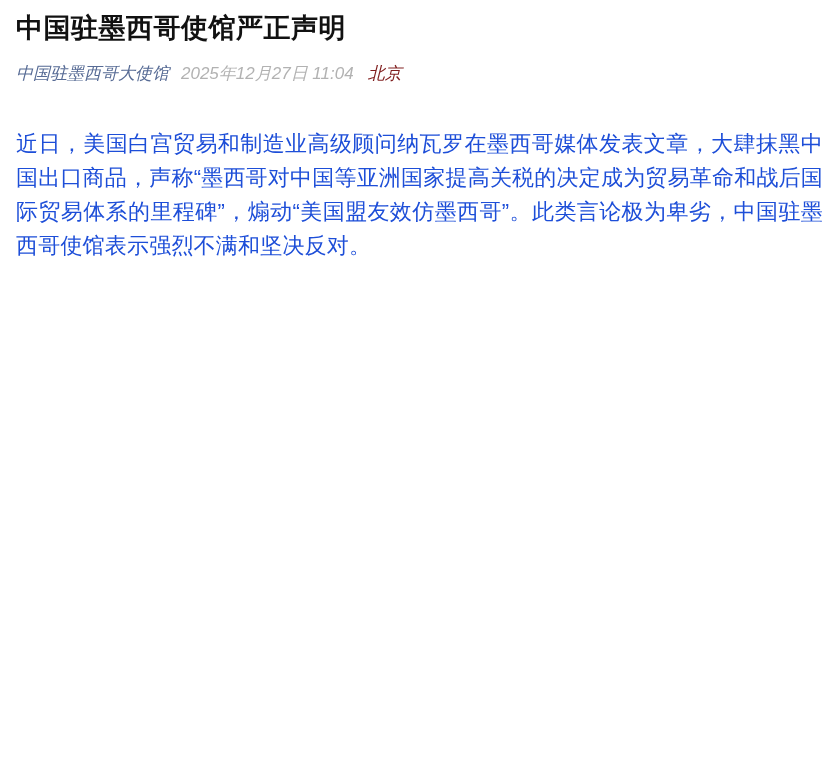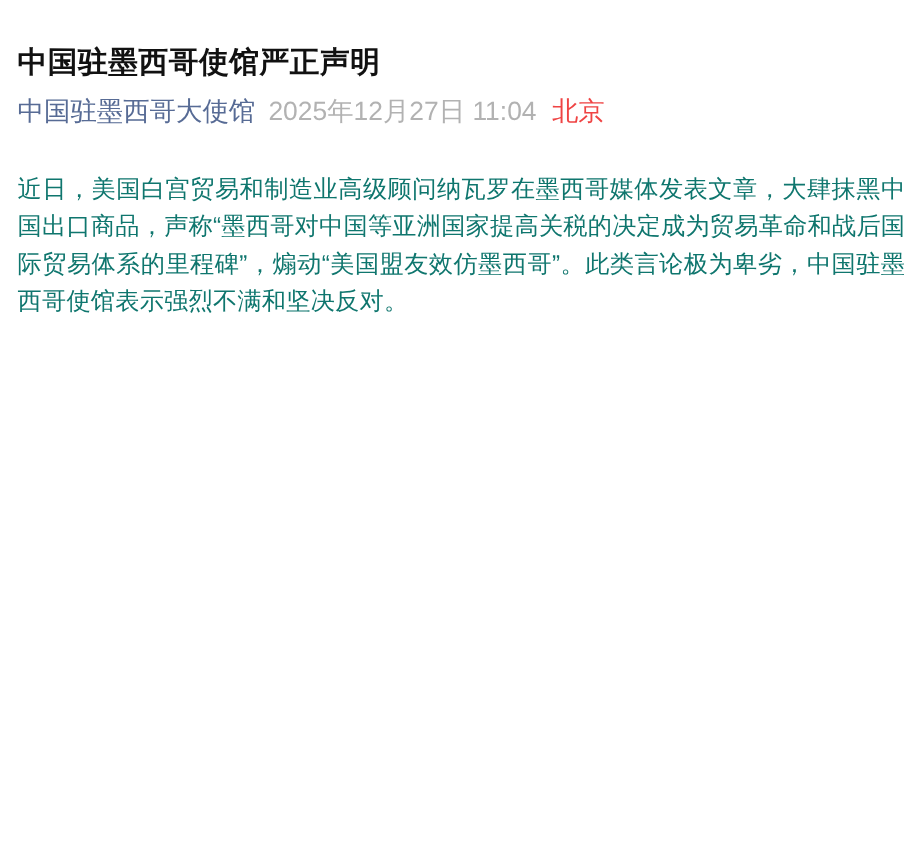--- a/index.html
+++ b/index.html
@@ -9,55 +9,55 @@
     background: #ffffff;
     font-family: "Liberation Sans", "DejaVu Sans", sans-serif;
   }
   body {
     width: 840px;
     height: 777px;
     overflow: hidden;
   }
   .page {
     padding: 11px 17px 0 16px;
-    margin-top: 28px;
   }
   .article-title {
     font-size: 27px;
     line-height: 34px;
     font-weight: 700;
     color: #111111;
     margin: 0 0 16px 0;
     letter-spacing: 0.5px;
   }
   .byline {
     display: flex;
     align-items: flex-end;
-    font-size: 24px;
+    font-size: 17px;
     line-height: 26px;
     margin: 0 0 40px 0;
     white-space: nowrap;
+    font-style: italic;
   }
   .account-name {
     color: #576b95;
     text-decoration: none;
     cursor: pointer;
   }
   .publish-datetime {
     color: #b2b2b2;
     margin-left: 12px;
   }
   .publish-location {
-    color: #ef4444;
+    color: #7f1d1d;
     margin-left: 14px;
   }
   .article-body p {
     font-size: 22px;
     line-height: 34px;
-    color: #0f766e;
+    color: #1d4ed8;
     margin: 0 0 32px 0;
     text-align: justify;
     letter-spacing: 0.2px;
   }
   .article-body p:last-child {
     margin-bottom: 0;
   }
 </style>
 </head>
 <body>

